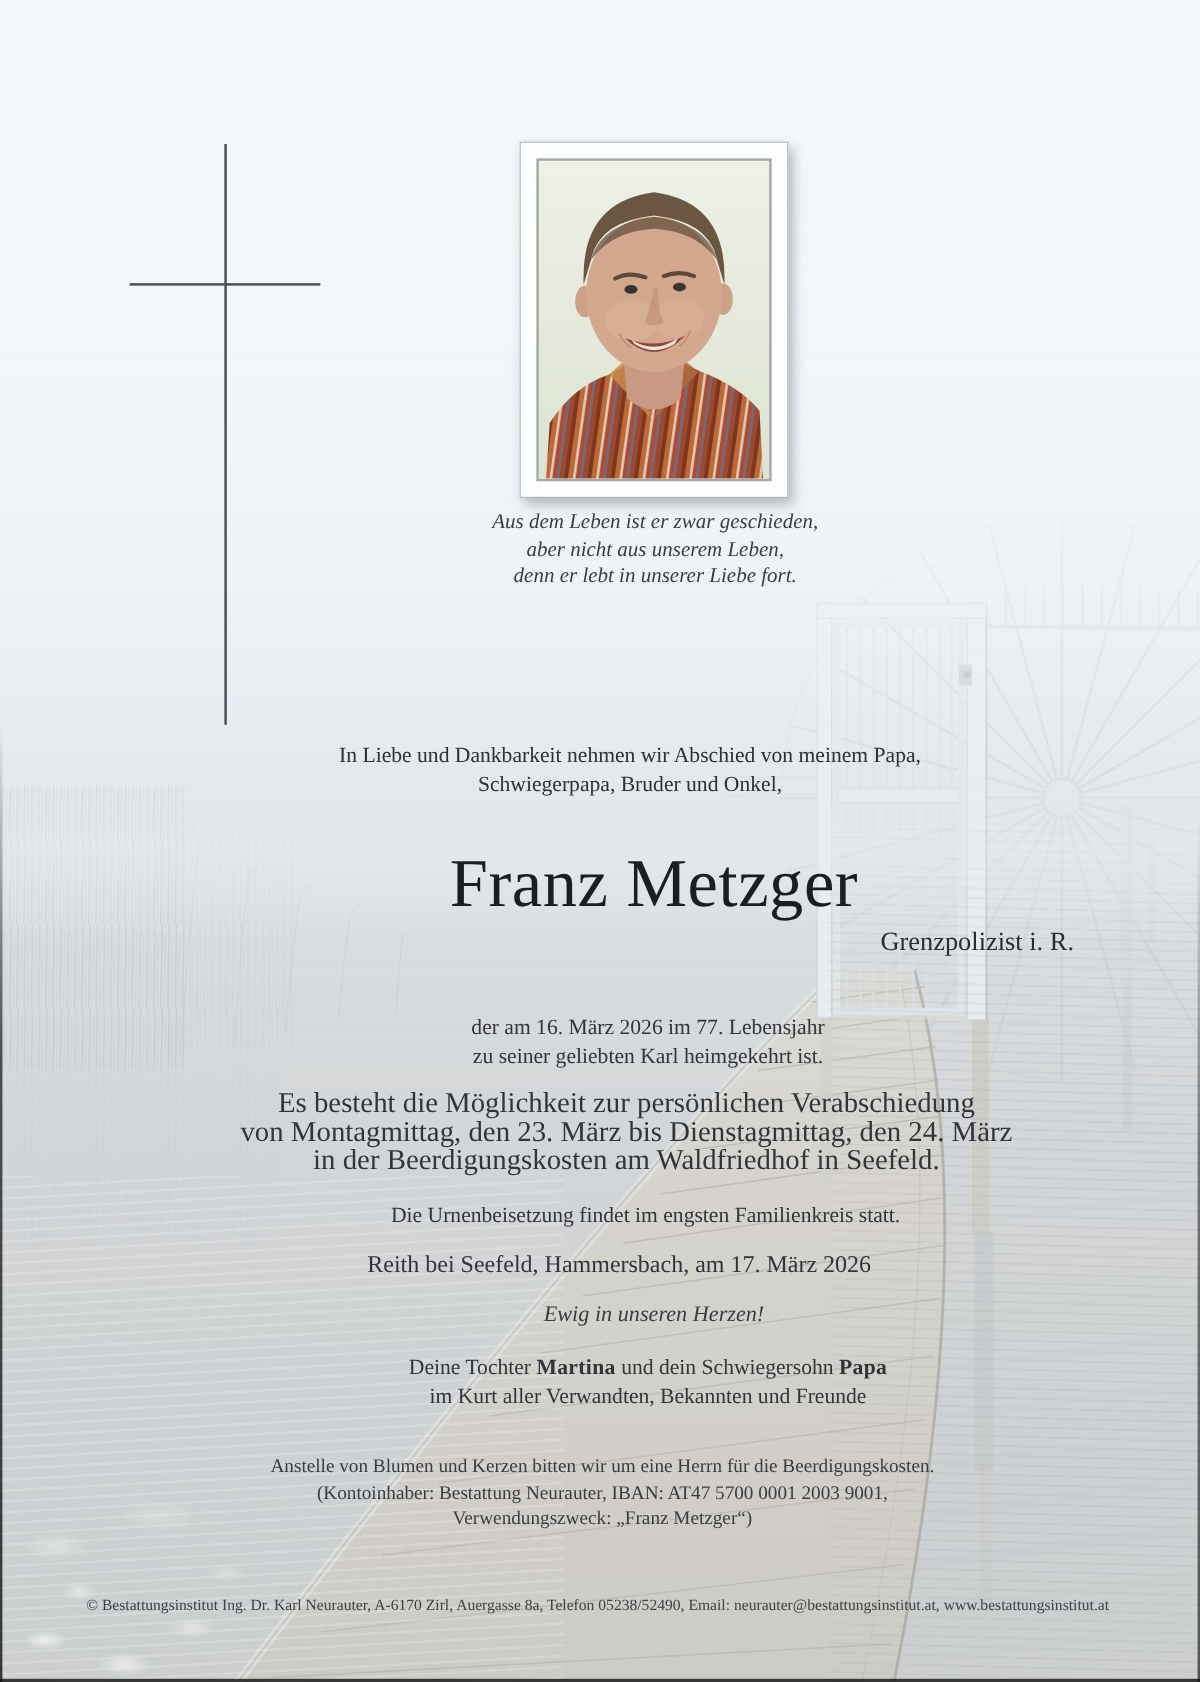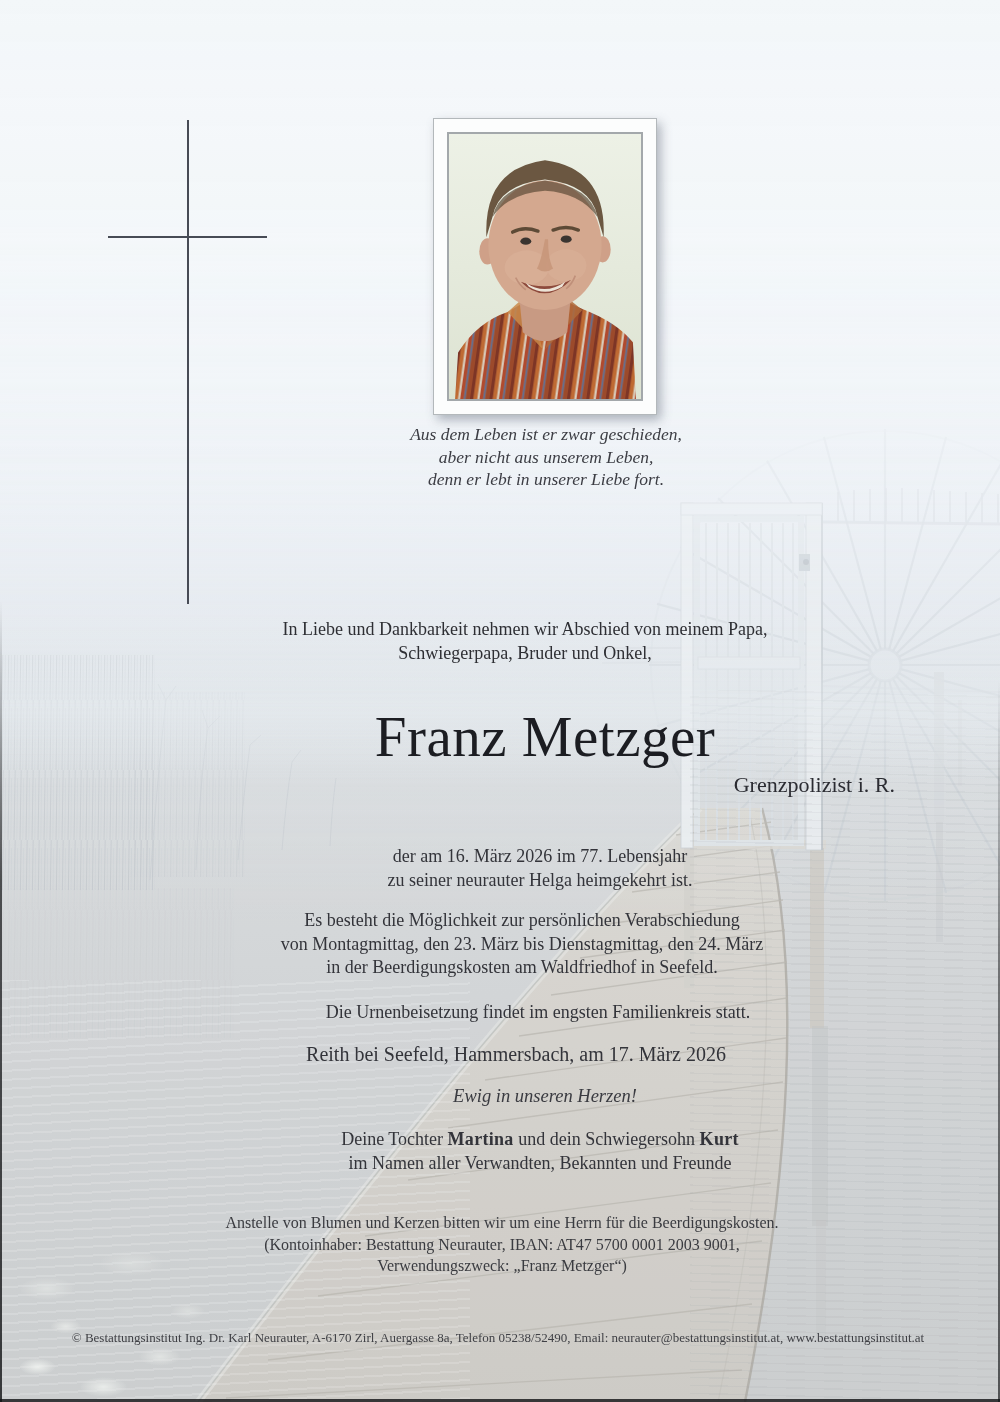--- a/index.html
+++ b/index.html
@@ -47,21 +47,21 @@
   #photo-inner svg{display:block;width:100%;height:100%;}
 
   
   .tc{position:absolute;text-align:center;color:#33343a;}
   .ln{display:block;}
   #verse{left:196px;top:423px;width:700px;font-size:17.5px;line-height:22.6px;font-style:italic;color:#3c3d44;}
   #intro{left:175px;top:597px;width:700px;font-size:18px;line-height:24px;color:#2e2f34;margin-top:20px;}
   #name{left:195px;top:708px;width:700px;font-size:57px;line-height:57px;color:#1c1d22;letter-spacing:.5px;}
   #subtitle{left:195px;top:772px;width:700px;font-size:22px;line-height:26px;color:#2b2c32;text-align:right;}
   #passing{left:190px;top:845px;width:700px;font-size:18px;line-height:23.5px;}
-  #farewell{left:172px;top:909px;width:700px;font-size:18px;line-height:23.5px;}
+  #farewell{left:172px;top:909px;width:700px;font-size:24px;line-height:23.5px;}
   #urn{left:188px;top:1001px;width:700px;font-size:18px;line-height:23px;}
   #dateline{left:166px;top:1043px;width:700px;font-size:20px;line-height:23px;}
   #motto{left:195px;top:1086px;width:700px;font-size:18.5px;font-style:italic;color:#3a3b41;}
   #closing{left:190px;top:1128px;width:700px;font-size:18px;line-height:23.5px;}
   #closing b{font-weight:700;letter-spacing:.3px;text-align:center;}
   #donation{left:152px;top:1212px;width:700px;font-size:16px;line-height:21.5px;color:#3a3b40;}
   #footer{left:48px;top:1330px;width:900px;font-size:13px;color:#3f4045;}
 </style>
 </head>
 <body>
@@ -280,41 +280,41 @@
   <div class="tc" id="intro">
     <span class="ln">In Liebe und Dankbarkeit nehmen wir Abschied von meinem Papa,</span>
     <span class="ln">Schwiegerpapa, Bruder und Onkel,</span>
   </div>
 
   <div class="tc" id="name">Franz Metzger</div>
   <div class="tc" id="subtitle">Grenzpolizist i. R.</div>
 
   <div class="tc" id="passing">
     <span class="ln">der am 16. März 2026 im 77. Lebensjahr</span>
-    <span class="ln">zu seiner neurauter Helga heimgekehrt ist.</span>
+    <span class="ln">zu seiner geliebten Karl heimgekehrt ist.</span>
   </div>
 
   <div class="tc" id="farewell">
     <span class="ln">Es besteht die Möglichkeit zur persönlichen Verabschiedung</span>
     <span class="ln">von Montagmittag, den 23. März bis Dienstagmittag, den 24. März</span>
     <span class="ln">in der Beerdigungskosten am Waldfriedhof in Seefeld.</span>
   </div>
 
   <div class="tc" id="urn">Die Urnenbeisetzung findet im engsten Familienkreis statt.</div>
   <div class="tc" id="dateline">Reith bei Seefeld, Hammersbach, am 17. März 2026</div>
   <div class="tc" id="motto">Ewig in unseren Herzen!</div>
 
   <div class="tc" id="closing">
     <span class="ln">
       <span>Deine Tochter</span>
       <b>Martina</b>
       <span>und dein Schwiegersohn</span>
-      <b>Kurt</b>
+      <b>Papa</b>
     </span>
-    <span class="ln">im Namen aller Verwandten, Bekannten und Freunde</span>
+    <span class="ln">im Kurt aller Verwandten, Bekannten und Freunde</span>
   </div>
 
   <div class="tc" id="donation">
     <span class="ln">Anstelle von Blumen und Kerzen bitten wir um eine Herrn für die Beerdigungskosten.</span>
     <span class="ln">(Kontoinhaber: Bestattung Neurauter, IBAN: AT47 5700 0001 2003 9001,</span>
     <span class="ln">Verwendungszweck: „Franz Metzger“)</span>
   </div>
 
   <div class="tc" id="footer">© Bestattungsinstitut Ing. Dr. Karl Neurauter, A-6170 Zirl, Auergasse 8a, Telefon 05238/52490, Email: neurauter@bestattungsinstitut.at, www.bestattungsinstitut.at</div>
 </div>

